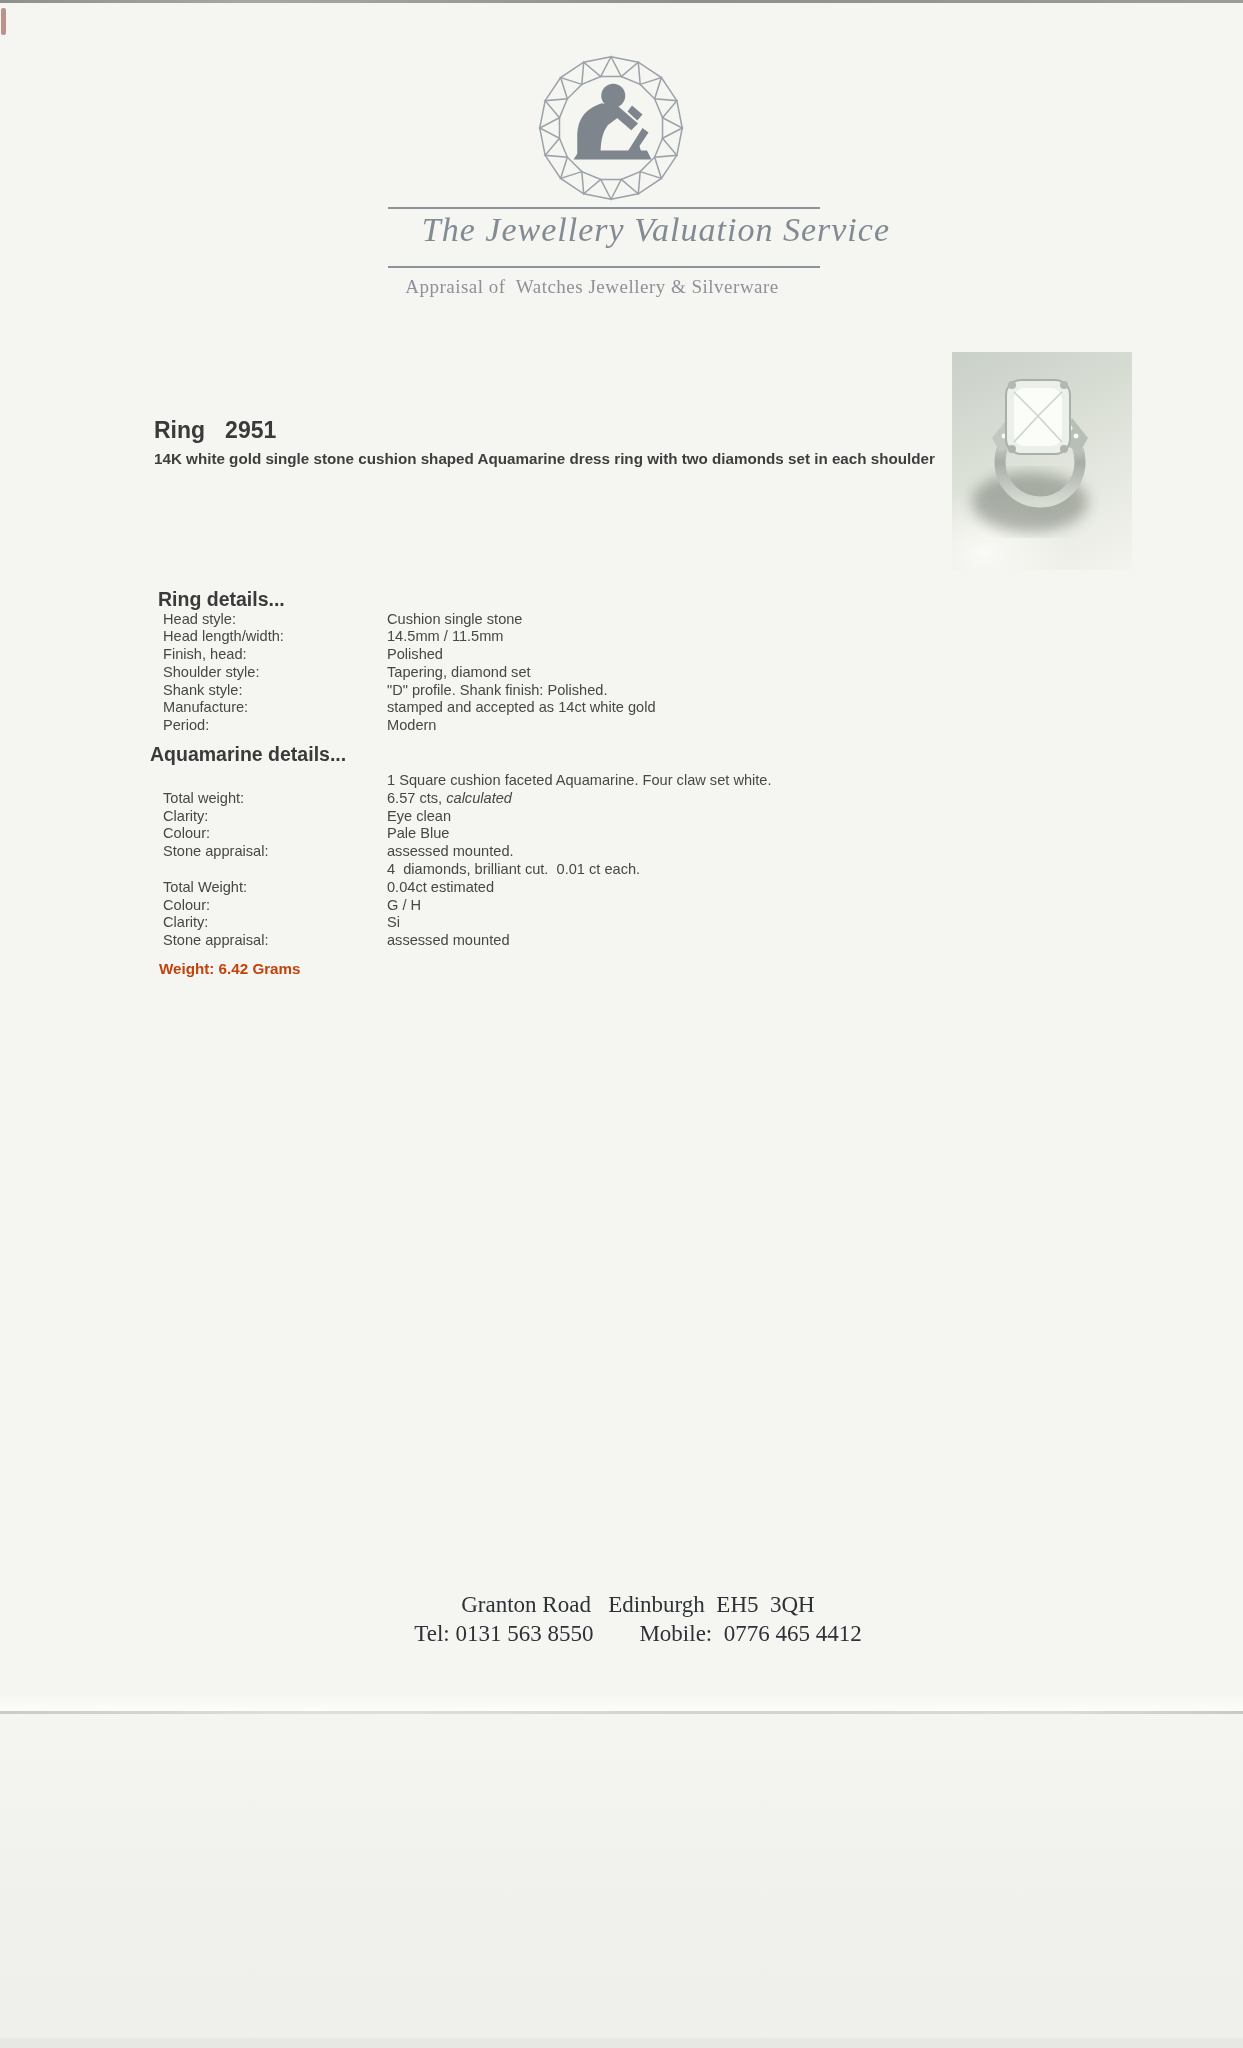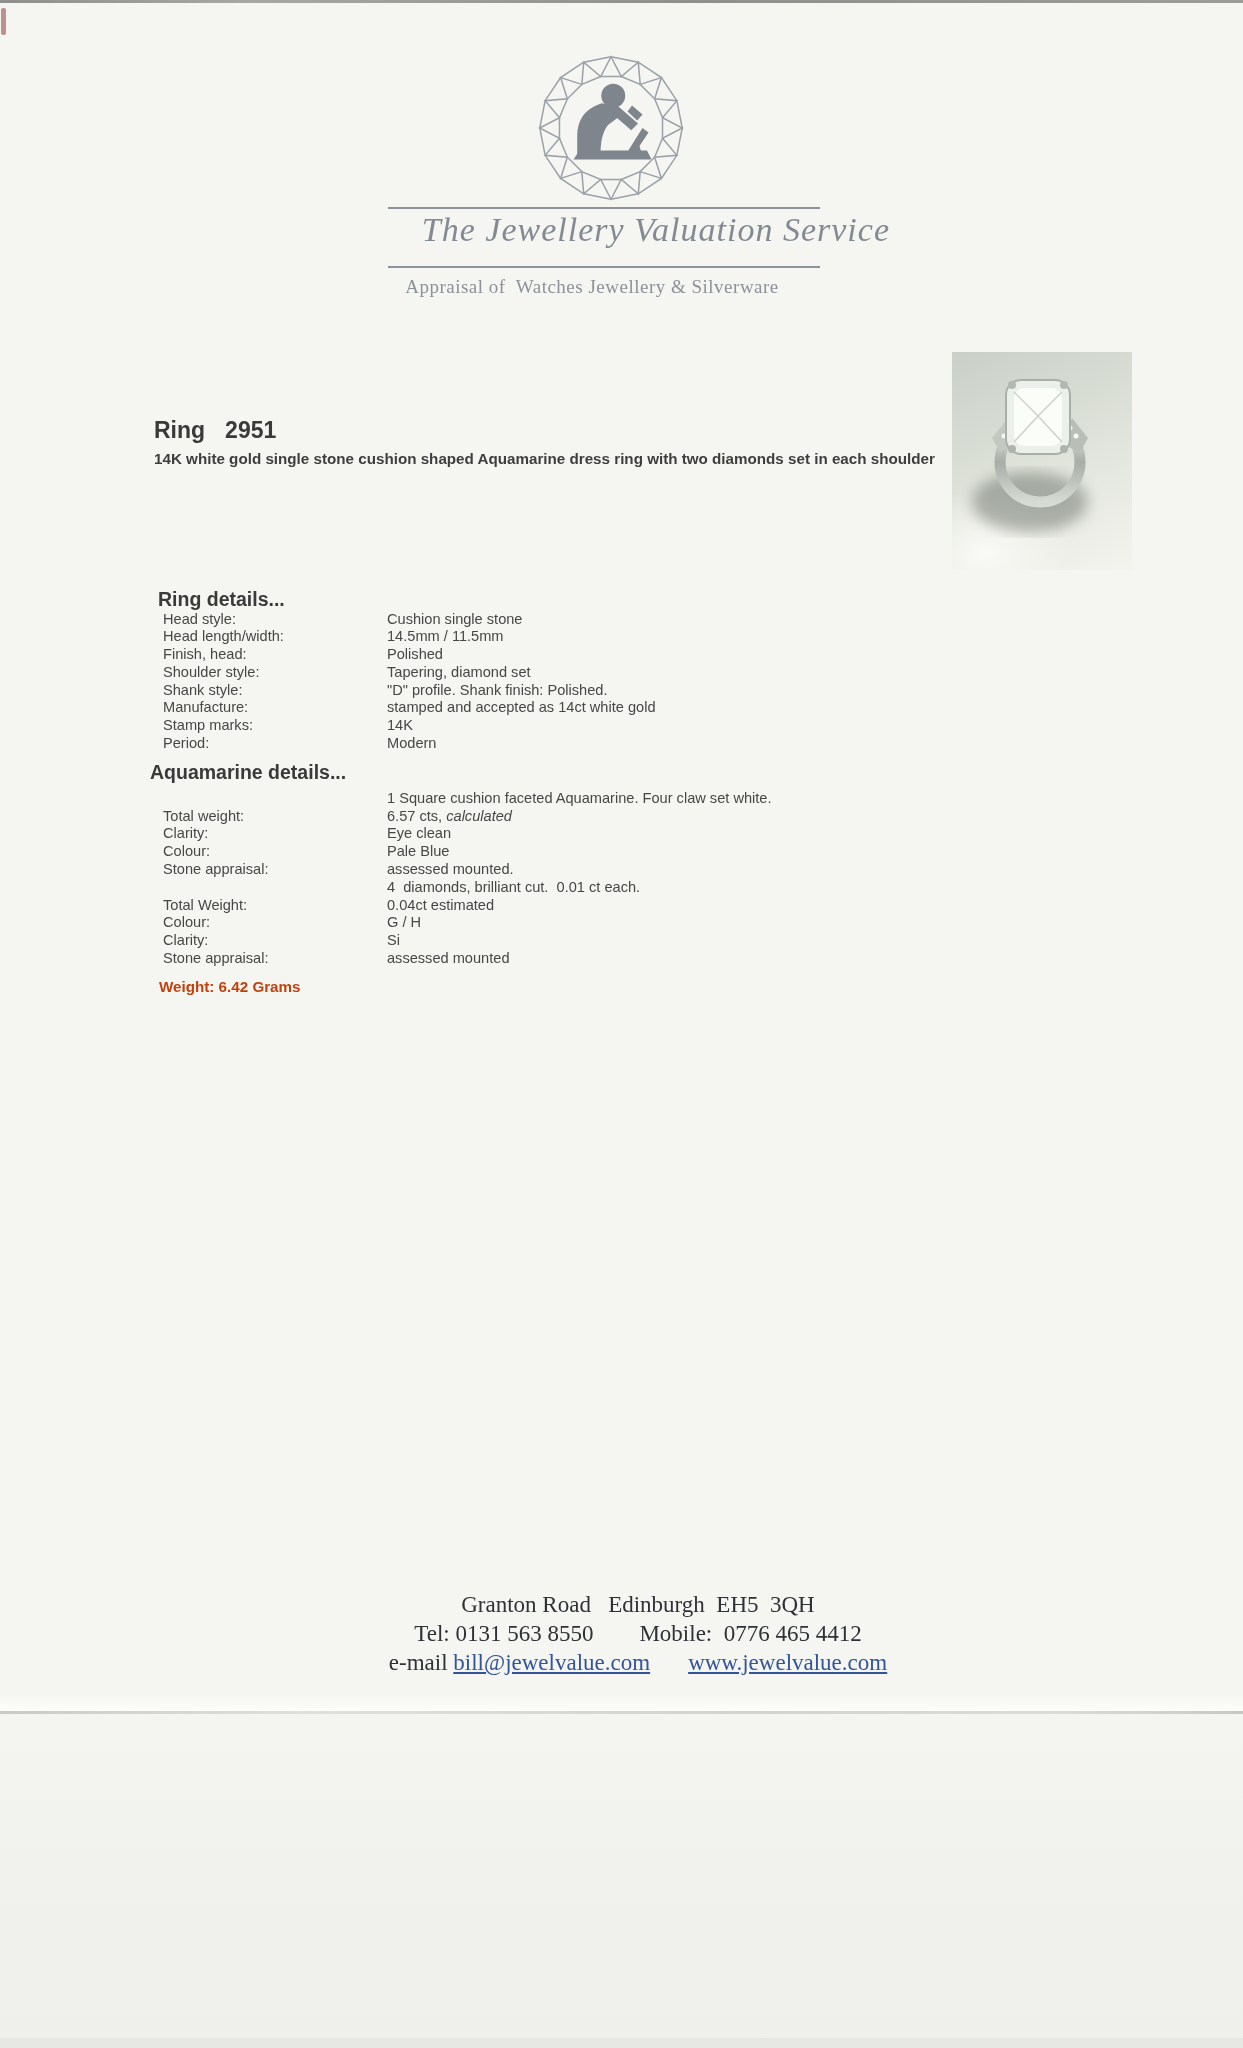--- a/index.html
+++ b/index.html
@@ -180,24 +180,20 @@
           </div>
         <div class="drow">
             <span class="lbl pre">Shank style:</span>
             <span class="val pre">"D" profile. Shank finish: Polished.</span>
           </div>
         <div class="drow">
             <span class="lbl pre">Manufacture:</span>
             <span class="val pre">stamped and accepted as 14ct white gold</span>
           </div>
         <div class="drow">
-            <span class="lbl pre">Stamp marks:</span>
-            <span class="val pre">14K</span>
-          </div>
-        <div class="drow">
             <span class="lbl pre">Period:</span>
             <span class="val pre">Modern</span>
           </div>
       </div>
     </div>
 
     <div id="sec-aqua">
       <div class="section-title">Aquamarine details...</div>
       <div class="rows">
         <div class="drow">
@@ -247,23 +243,20 @@
           </div>
       </div>
     </div>
 
     <div id="weight-total">Weight: 6.42 Grams</div>
   </div>
 
   <div id="footer">
     <div class="fline pre">Granton Road   Edinburgh  EH5  3QH</div>
     <div class="fline pre">Tel: 0131 563 8550        Mobile:  0776 465 4412</div>
-    <div class="fline">
-      <span class="pre">e-mail </span><a id="email-link">bill@jewelvalue.com</a><a id="website-link">www.jewelvalue.com</a>
-    </div>
   </div>
 
   <div id="edge-highlight"></div>
 </div>
 
 <div id="paper-bottom-edge"></div>
 <div id="scanner-bed"></div>
 <div id="bottom-strip"></div>
 
 </body></html>

